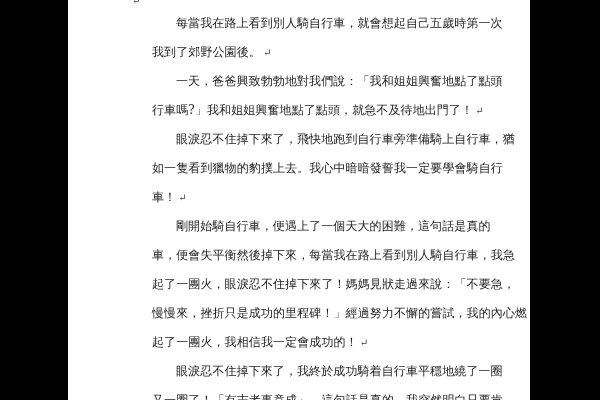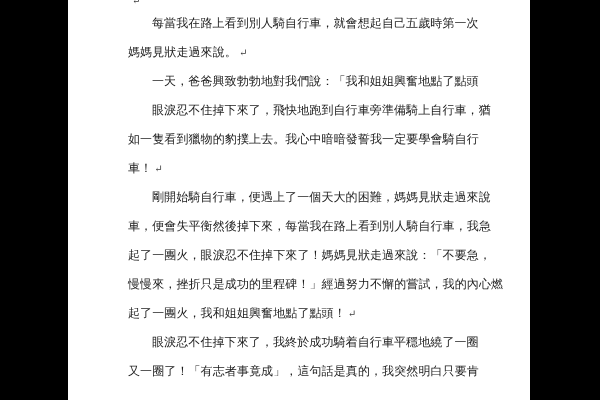--- a/index.html
+++ b/index.html
@@ -34,20 +34,21 @@
     top: 9px;
     width: 360px;
     color: #1c1c1c;
   }
   .line {
     height: 29px;
     line-height: 29px;
     font-size: 12px;
     letter-spacing: 0.1px;
     white-space: nowrap;
+    margin-left: 24px;
   }
   .line.indent {
     padding-left: 24px;
   }
   .pmark {
     font-size: 10px;
     color: #3d3d3d;
     margin-left: 2px;
   }
   .top-mark {
@@ -64,40 +65,41 @@
 
 <div class="stage">
   <div class="page">
 
     <span class="top-mark">↵</span>
 
     <div class="textblock">
 
       <div class="line indent"><span>每當我在路上看到別人騎自行車，就會想起自己五歲時第一次</span><span class="pmark"></span></div>
 
-      <div class="line"><span>媽媽見狀走過來說。</span><span class="pmark">↵</span></div>
+      <div class="line"><span>我到了郊野公園後。</span><span class="pmark">↵</span></div>
 
       <div class="line indent"><span>一天，爸爸興致勃勃地對我們說：「我和姐姐興奮地點了點頭</span><span class="pmark"></span></div>
 
+      <div class="line"><span>行車嗎?」我和姐姐興奮地點了點頭，就急不及待地出門了！</span><span class="pmark">↵</span></div>
 
       <div class="line indent"><span>眼淚忍不住掉下來了，飛快地跑到自行車旁準備騎上自行車，猶</span><span class="pmark"></span></div>
 
       <div class="line"><span>如一隻看到獵物的豹撲上去。我心中暗暗發誓我一定要學會騎自行</span><span class="pmark"></span></div>
 
       <div class="line"><span>車！</span><span class="pmark">↵</span></div>
 
-      <div class="line indent"><span>剛開始騎自行車，便遇上了一個天大的困難，媽媽見狀走過來說</span><span class="pmark"></span></div>
+      <div class="line indent"><span>剛開始騎自行車，便遇上了一個天大的困難，這句話是真的</span><span class="pmark"></span></div>
 
       <div class="line"><span>車，便會失平衡然後掉下來，每當我在路上看到別人騎自行車，我急</span><span class="pmark"></span></div>
 
       <div class="line"><span>起了一團火，眼淚忍不住掉下來了！媽媽見狀走過來說：「不要急，</span><span class="pmark"></span></div>
 
       <div class="line"><span>慢慢來，挫折只是成功的里程碑！」經過努力不懈的嘗試，我的內心燃</span><span class="pmark"></span></div>
 
-      <div class="line"><span>起了一團火，我和姐姐興奮地點了點頭！</span><span class="pmark">↵</span></div>
+      <div class="line"><span>起了一團火，我相信我一定會成功的！</span><span class="pmark">↵</span></div>
 
       <div class="line indent"><span>眼淚忍不住掉下來了，我終於成功騎着自行車平穩地繞了一圈</span><span class="pmark"></span></div>
 
       <div class="line"><span>又一圈了！「有志者事竟成」，這句話是真的，我突然明白只要肯</span><span class="pmark"></span></div>
 
     </div>
   </div>
 </div>
 
 </body></html>

